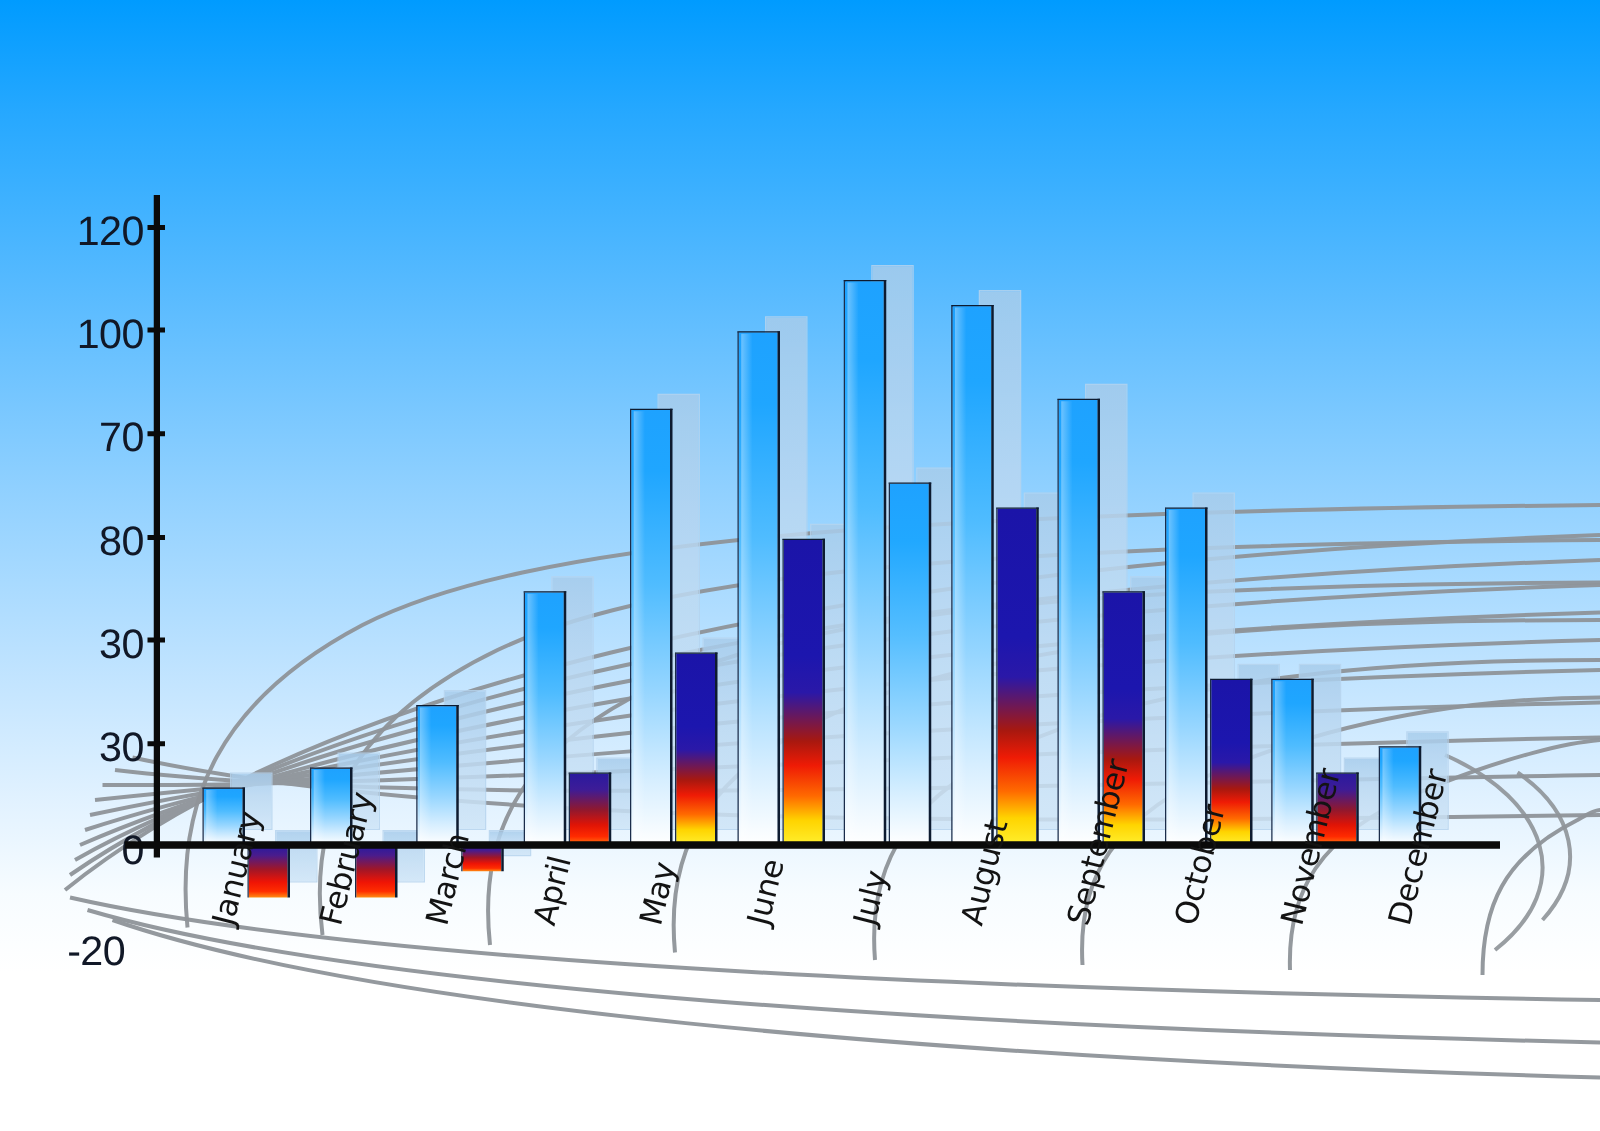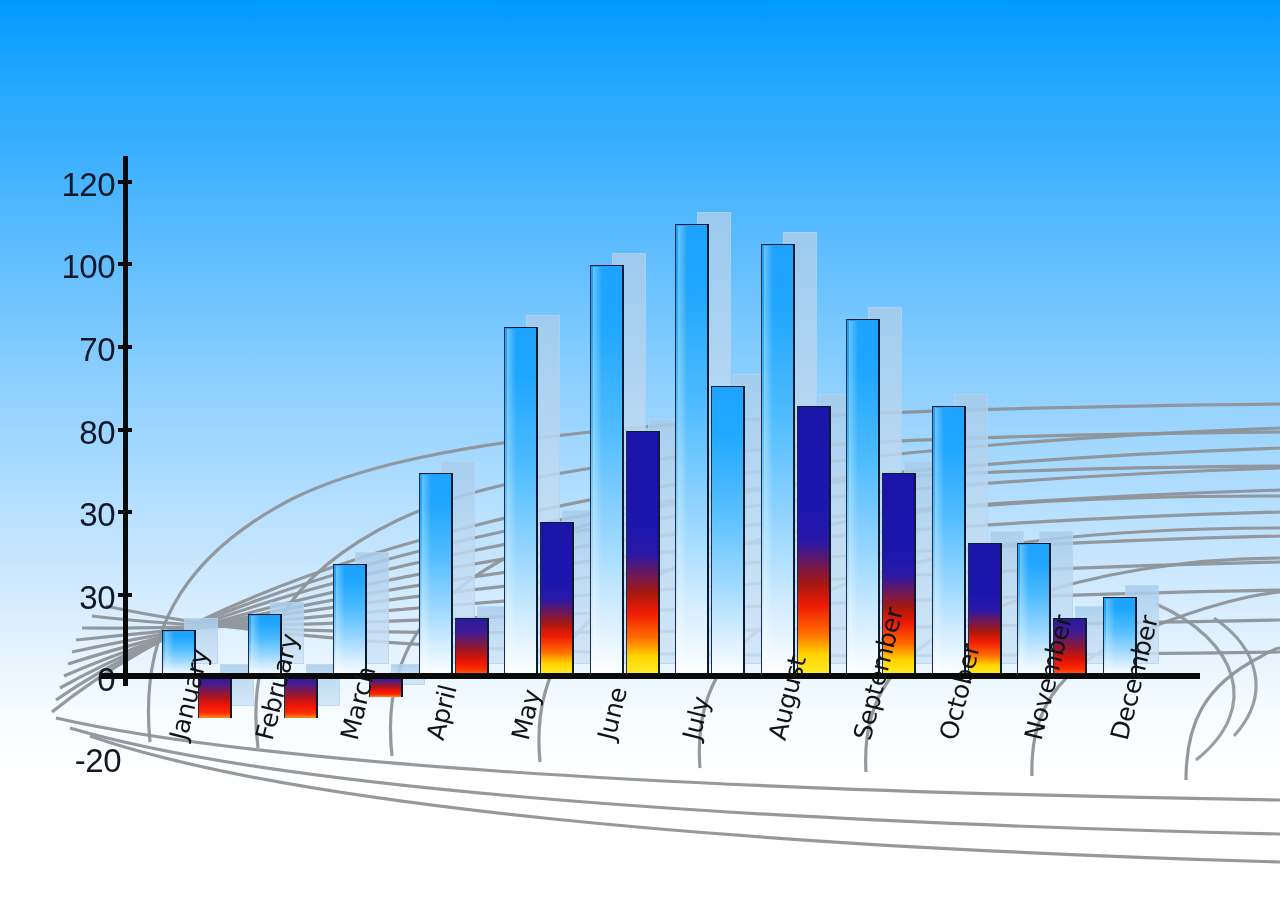--- a/index.html
+++ b/index.html
@@ -164,21 +164,21 @@
     <div class="ytick-mark" style="top:510px"></div>
     <div class="ytick-mark" style="top:593px"></div>
 
     <div class="ytick-label" style="top:166px;left:45px;">120</div>
     <div class="ytick-label" style="top:248px;left:45px;">100</div>
     <div class="ytick-label" style="top:331px;left:45px;">70</div>
     <div class="ytick-label" style="top:414px;left:45px;">80</div>
     <div class="ytick-label" style="top:496px;left:45px;">30</div>
     <div class="ytick-label" style="top:579px;left:45px;">30</div>
     <div class="ytick-label" style="top:661px;left:45px;">0</div>
-    <div class="ytick-label" style="top:742px;left:51px;">-20</div>
+    <div class="ytick-label" style="top:742px;left:30px;">-20</div>
 
     <div id="bars">
         <div class="shadow" style="left: 184px; top: 618.35px; width: 34px; height: 45.65px;"></div>
         <div class="bar s1" style="left: 162px; top: 630.35px; width: 34px; height: 45.65px;">
           <span class="gloss"></span>
         </div>
         <div class="shadow" style="left: 220px; top: 664px; width: 34px; height: 41.5px;"></div>
         <div class="bar s2neg" style="left: 198px; top: 676px; width: 34px; height: 41.5px;"><span class="gloss"></span></div>
         <div class="shadow" style="left: 269.5px; top: 601.75px; width: 34px; height: 62.25px;"></div>
         <div class="bar s1" style="left: 247.5px; top: 613.75px; width: 34px; height: 62.25px;">

